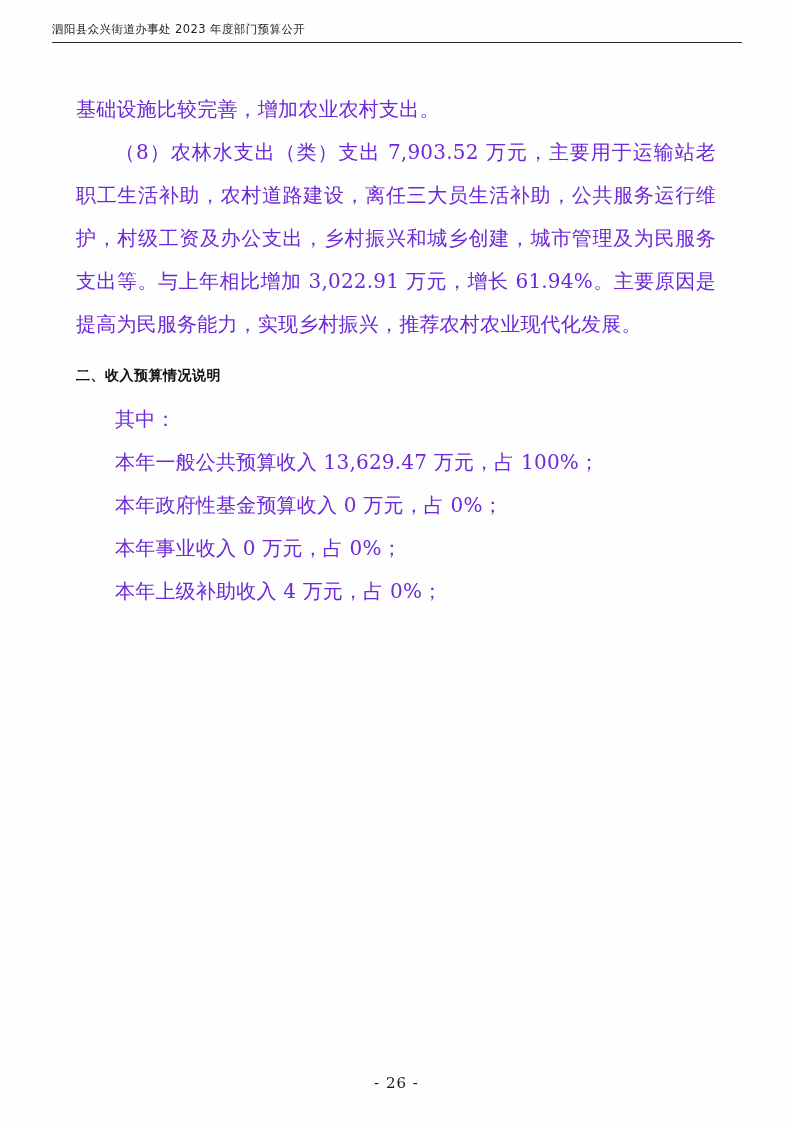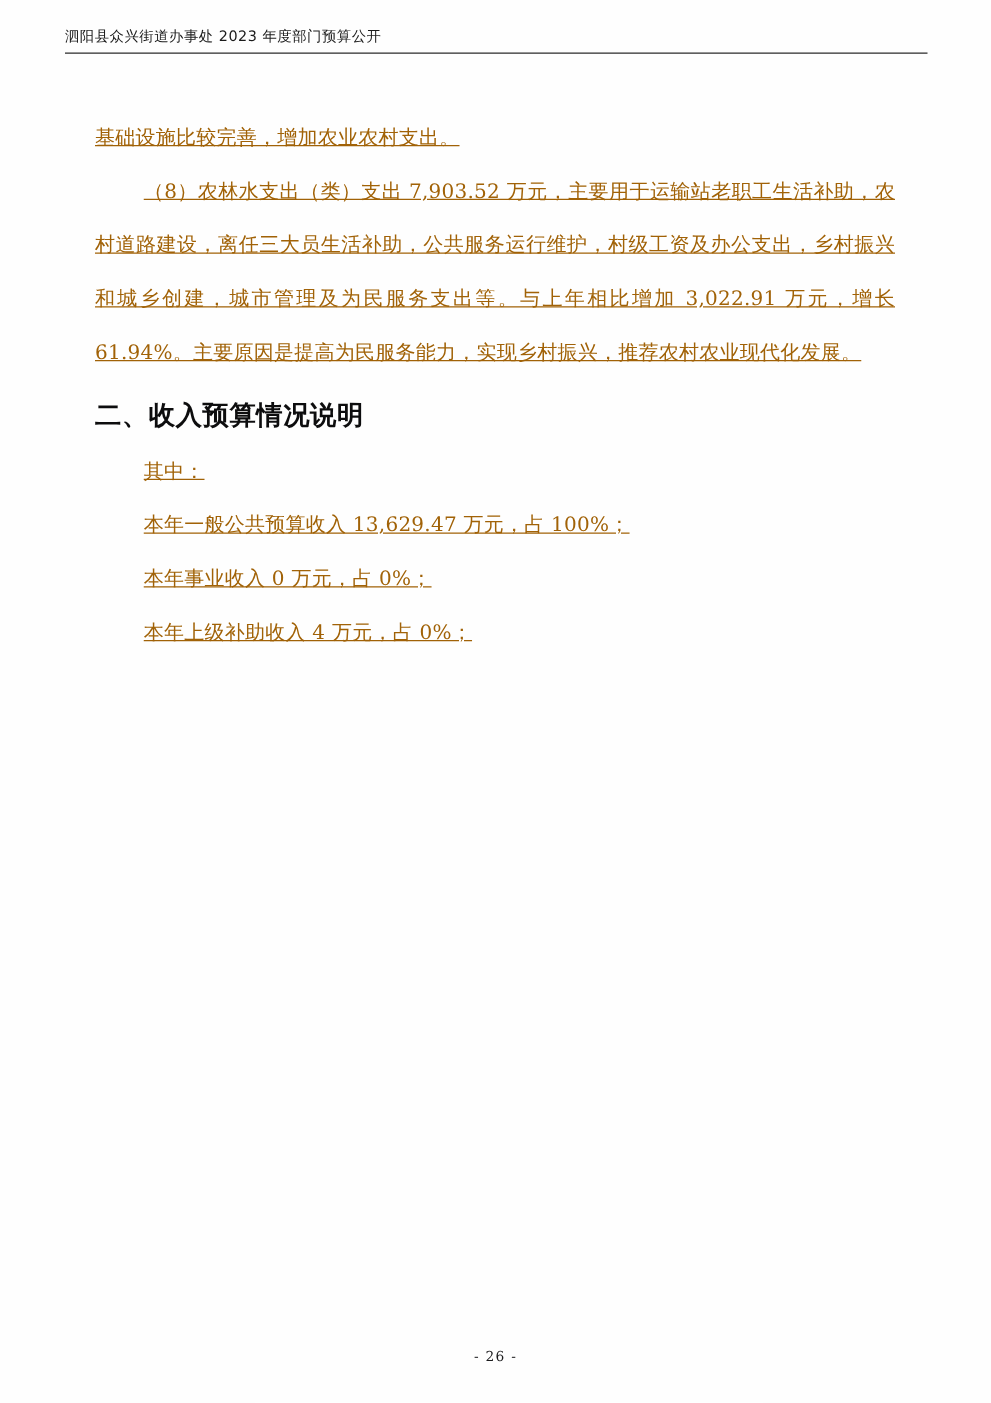--- a/index.html
+++ b/index.html
@@ -39,49 +39,48 @@
   }
   .body-area {
     position: absolute;
     top: 88px;
     left: 76px;
     width: 640px;
   }
   p.para {
     margin: 0 0 0 0;
     font-family: "DejaVu Serif", serif;
-    font-size: 16px;
+    font-size: 20px;
     line-height: 43px;
     text-align: justify;
     text-justify: inter-ideograph;
     letter-spacing: 0.2px;
-    color: #a16207;
-    text-decoration: underline;
+    color: #6d28d9;
   }
   p.indent {
     text-indent: 39px;
   }
   p.heading {
     margin: 0;
     font-family: "DejaVu Sans", sans-serif;
     font-weight: bold;
-    font-size: 21px;
+    font-size: 14px;
     line-height: 46px;
     letter-spacing: 0.5px;
     color: #0d0d0e;
   }
   .spacer-sm { height: 6px; }
   .footer {
     position: absolute;
     bottom: 30px;
     left: 0;
     width: 793px;
     text-align: center;
     font-family: "DejaVu Serif", serif;
-    font-size: 11px;
+    font-size: 15px;
     color: #19191b;
     letter-spacing: 1px;
   }
 </style>
 </head>
 <body>
 
 <div class="page">
 
   <div class="header">
@@ -99,20 +98,21 @@
 
     <div class="spacer-sm"></div>
 
     <p class="heading">二、收入预算情况说明</p>
 
 
     <p class="para indent">其中：</p>
 
     <p class="para indent">本年一般公共预算收入 13,629.47 万元，占 100%；</p>
 
+    <p class="para indent">本年政府性基金预算收入 0 万元，占 0%；</p>
 
 
 
     <p class="para indent">本年事业收入 0 万元，占 0%；</p>
 
 
     <p class="para indent">本年上级补助收入 4 万元，占 0%；</p>
 
 
   </div>

